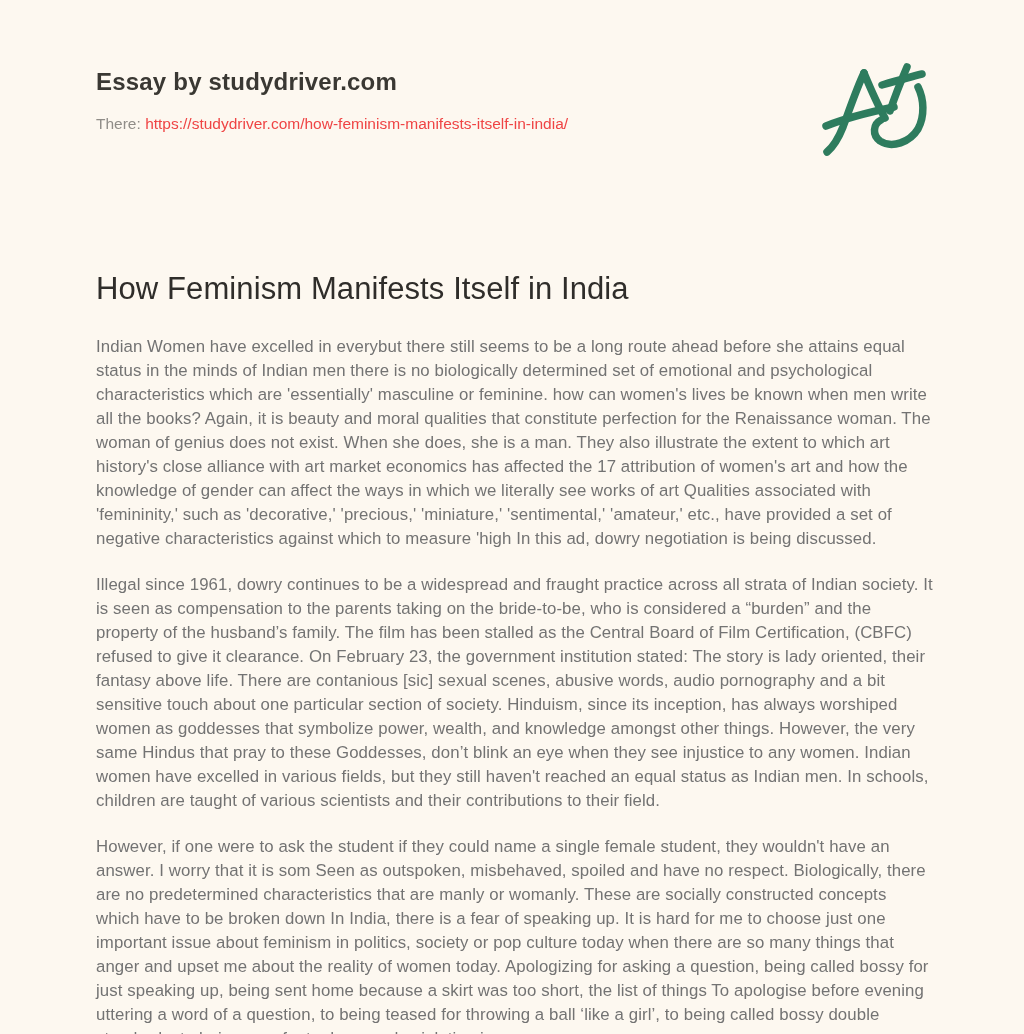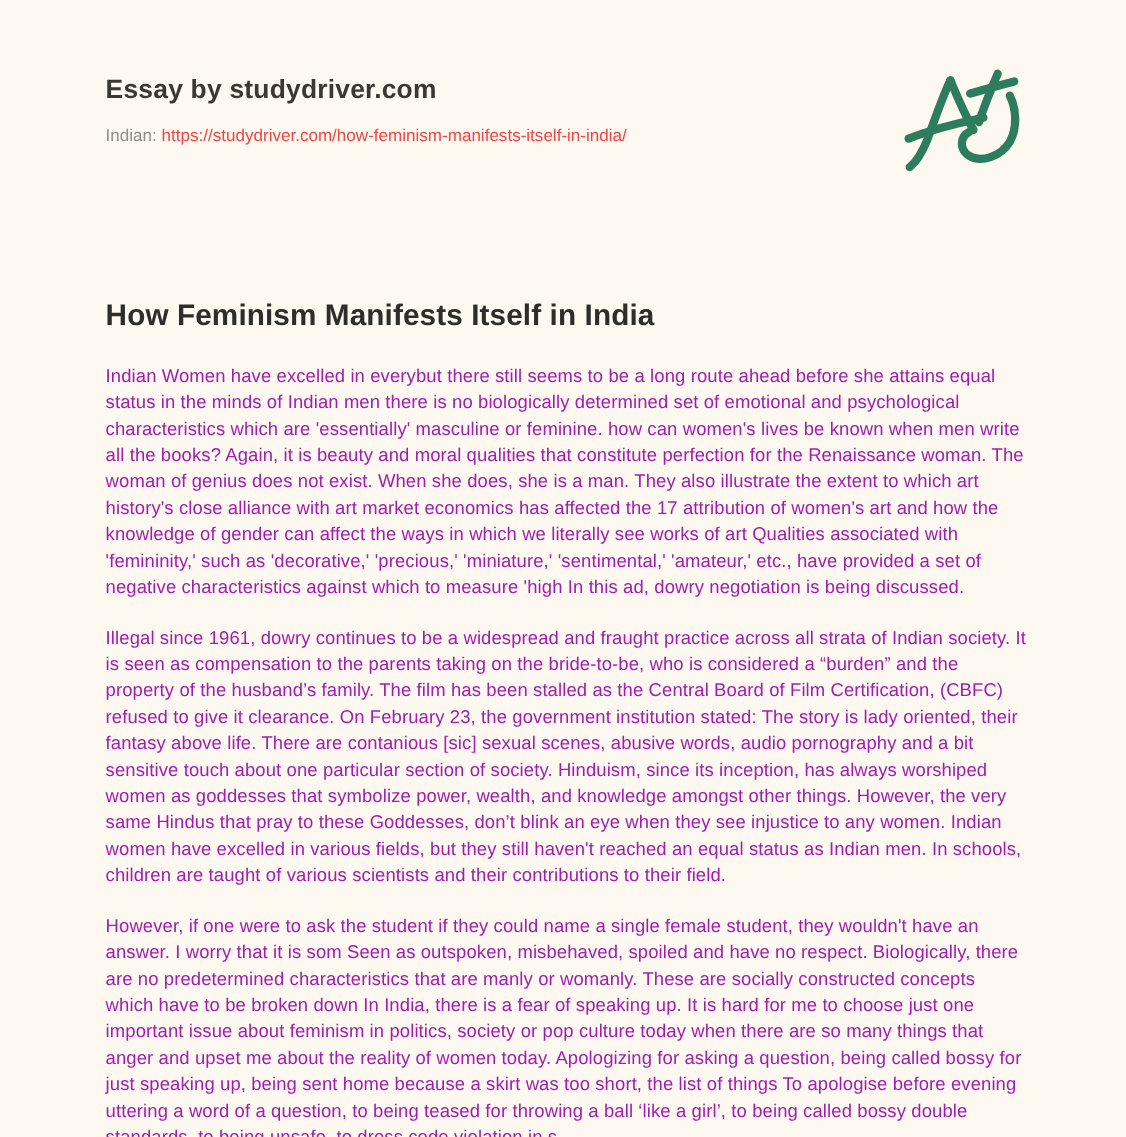--- a/index.html
+++ b/index.html
@@ -42,45 +42,45 @@
     height: 102px;
     margin-top: -8px;
     flex: 0 0 auto;
   }
   .logo svg { width: 100%; height: 100%; display: block; }
   .content {
     padding: 0 90px 0 96px;
   }
   .essay-title {
     margin-top: 108px;
-    font-size: 27px;
-    font-weight: 700;
+    font-size: 31px;
+    font-weight: 400;
     letter-spacing: 0.1px;
     color: #2f2d2a;
     line-height: 1.2;
   }
   .essay-body { margin-top: 28px; }
   .essay-body p {
     font-size: 16.8px;
     line-height: 24px;
-    color: #a21caf;
+    color: #737373;
     letter-spacing: 0.1px;
     margin-bottom: 22px;
     max-width: 840px;
   }
 </style>
 </head>
 <body>
 
 <div class="page">
   <div class="header">
     <div class="header-left">
       <h1 class="site-heading">Essay by studydriver.com</h1>
       <div class="source-line">
-        <span>Indian:</span>
+        <span>There:</span>
         <a class="source-link" href="#">https://studydriver.com/how-feminism-manifests-itself-in-india/</a>
       </div>
     </div>
     <div class="logo">
       <svg viewBox="0 0 112 102" fill="none" xmlns="http://www.w3.org/2000/svg">
         <g stroke="#2e7c5e" stroke-width="7.5" stroke-linecap="round" fill="none">
           <path d="M 5 92 C 11 87 17 77 21 67 C 29 45 36 25 42 13"></path>
           <path d="M 42 13 C 47 25 55 44 63 58"></path>
           <path d="M 4 66 C 24 58 48 52 72 47"></path>
           <path d="M 85 7 C 79 21 72 39 68 51"></path>

